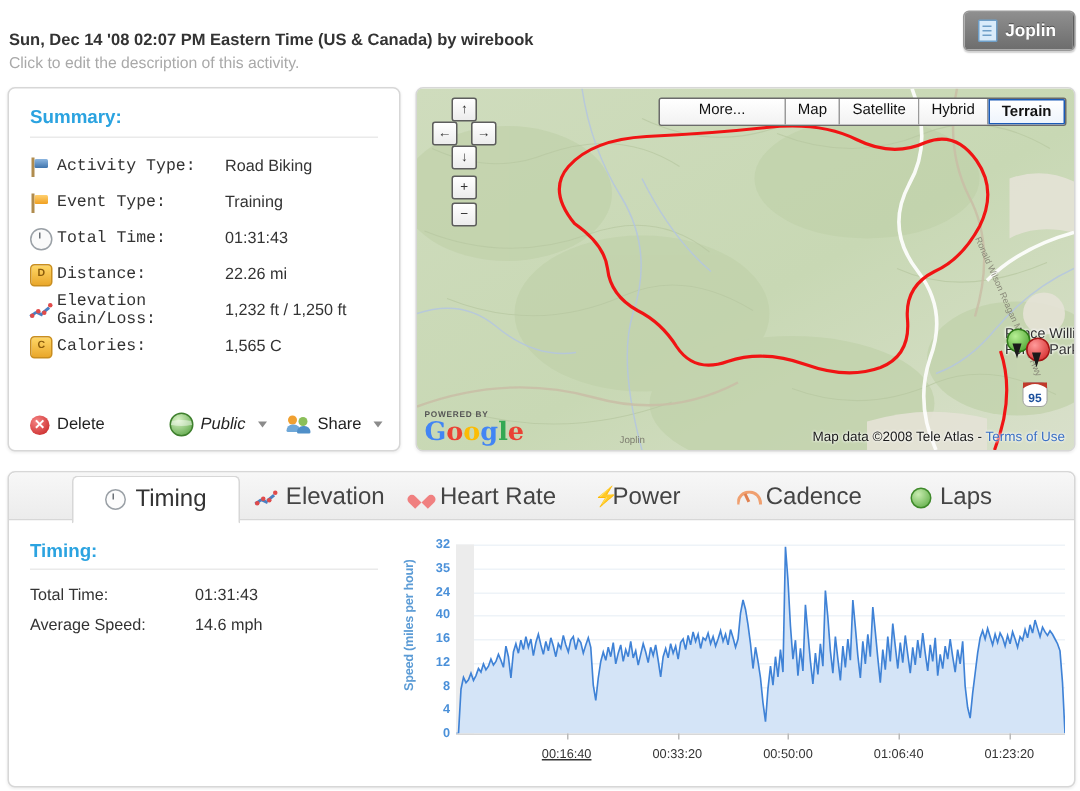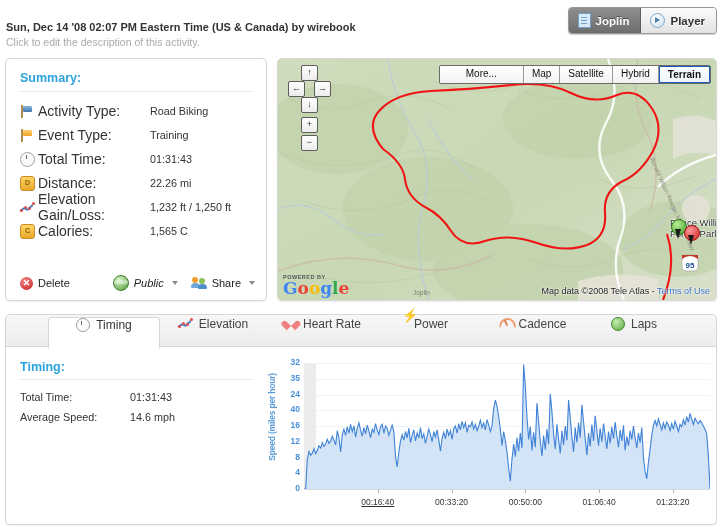--- a/index.html
+++ b/index.html
@@ -85,21 +85,21 @@
     font-size: 12.5px; font-weight: bold; color: #2ba3e0;
   }
   .sec-rule {
     position: absolute; left: 14px; top: 32px; width: 232px; height: 1px;
     background: #eaeaea;
   }
 
   .rows { position: absolute; left: 14px; top: 40px; width: 235px; }
   .row { display: flex; align-items: center; height: 24px; }
   .row .ico { width: 18px; flex: 0 0 18px; display:flex; align-items:center; }
-  .row .lbl { width: 112px; font-size: 14px; color: #333; }
+  .row .lbl { width: 112px; font-size: 11px; color: #333; font-family: Liberation Mono, monospace; }
   .row .val { font-size: 10.8px; color: #333; }
 
   
   .flag { position: relative; width: 13px; height: 13px; }
   .flag .pole { position:absolute; left:1px; top:0; width:2px; height:13px; background:#b08c4e; }
   .flag .cloth { position:absolute; left:3px; top:1px; width:9px; height:6px; border-radius:1px; }
   .flag.blue .cloth { background: linear-gradient(#8cb6e0,#3f74ad); }
   .flag.orange .cloth { background: linear-gradient(#ffd070,#f0a020); }
   .clock {
     width: 13px; height: 13px; border-radius: 50%;
@@ -206,22 +206,22 @@
   .map-attr a { color: #3a6fc4; text-decoration: none; }
 
   
   .tabstrip {
     position: absolute; left: 0; top: 0; width: 710px; height: 31px;
     background: linear-gradient(#f7f7f7,#ececec);
     border-bottom: 1px solid #d7d7d7; border-radius: 5px 5px 0 0;
   }
   .tab {
     position: absolute; top: 2px; height: 29px;
-    display:flex; justify-content:center; gap:6px;
-    font-size: 12px; color: #444; cursor: pointer;
+    display:flex; align-items:center; justify-content:center; gap:6px;
+    font-size: 16px; color: #444; cursor: pointer;
   }
   .tab.on {
     background: #fff; border: 1px solid #d7d7d7; border-bottom: 1px solid #fff;
     border-radius: 4px 4px 0 0; top: 2px; height: 30px; color:#333;
   }
   .tick {
     width: 12px; height: 12px; border-radius:50%;
     border: 1.4px solid #9aa0a6; position: relative; background:#fcfcfc;
   }
   .tick:after {
@@ -302,24 +302,20 @@
 <div id="page">
 
   <div class="hdr">
     <div class="hdr-sub">Sun, Dec 14 '08 02:07 PM Eastern Time (US &amp; Canada) by wirebook</div>
     <div class="hdr-desc">Click to edit the description of this activity.</div>
 
     <div class="toggle">
       <div class="seg on">
         <span class="ic-doc"></span>
         <span>Joplin</span>
-      </div>
-      <div class="seg off">
-        <span class="ic-play"></span>
-        <span>Player</span>
       </div>
     </div>
   </div>
 
   <div class="panel" id="summary-panel">
     <div class="sec-title">Summary:</div>
     <div class="sec-rule"></div>
 
     <div class="rows">
       <div class="row">

